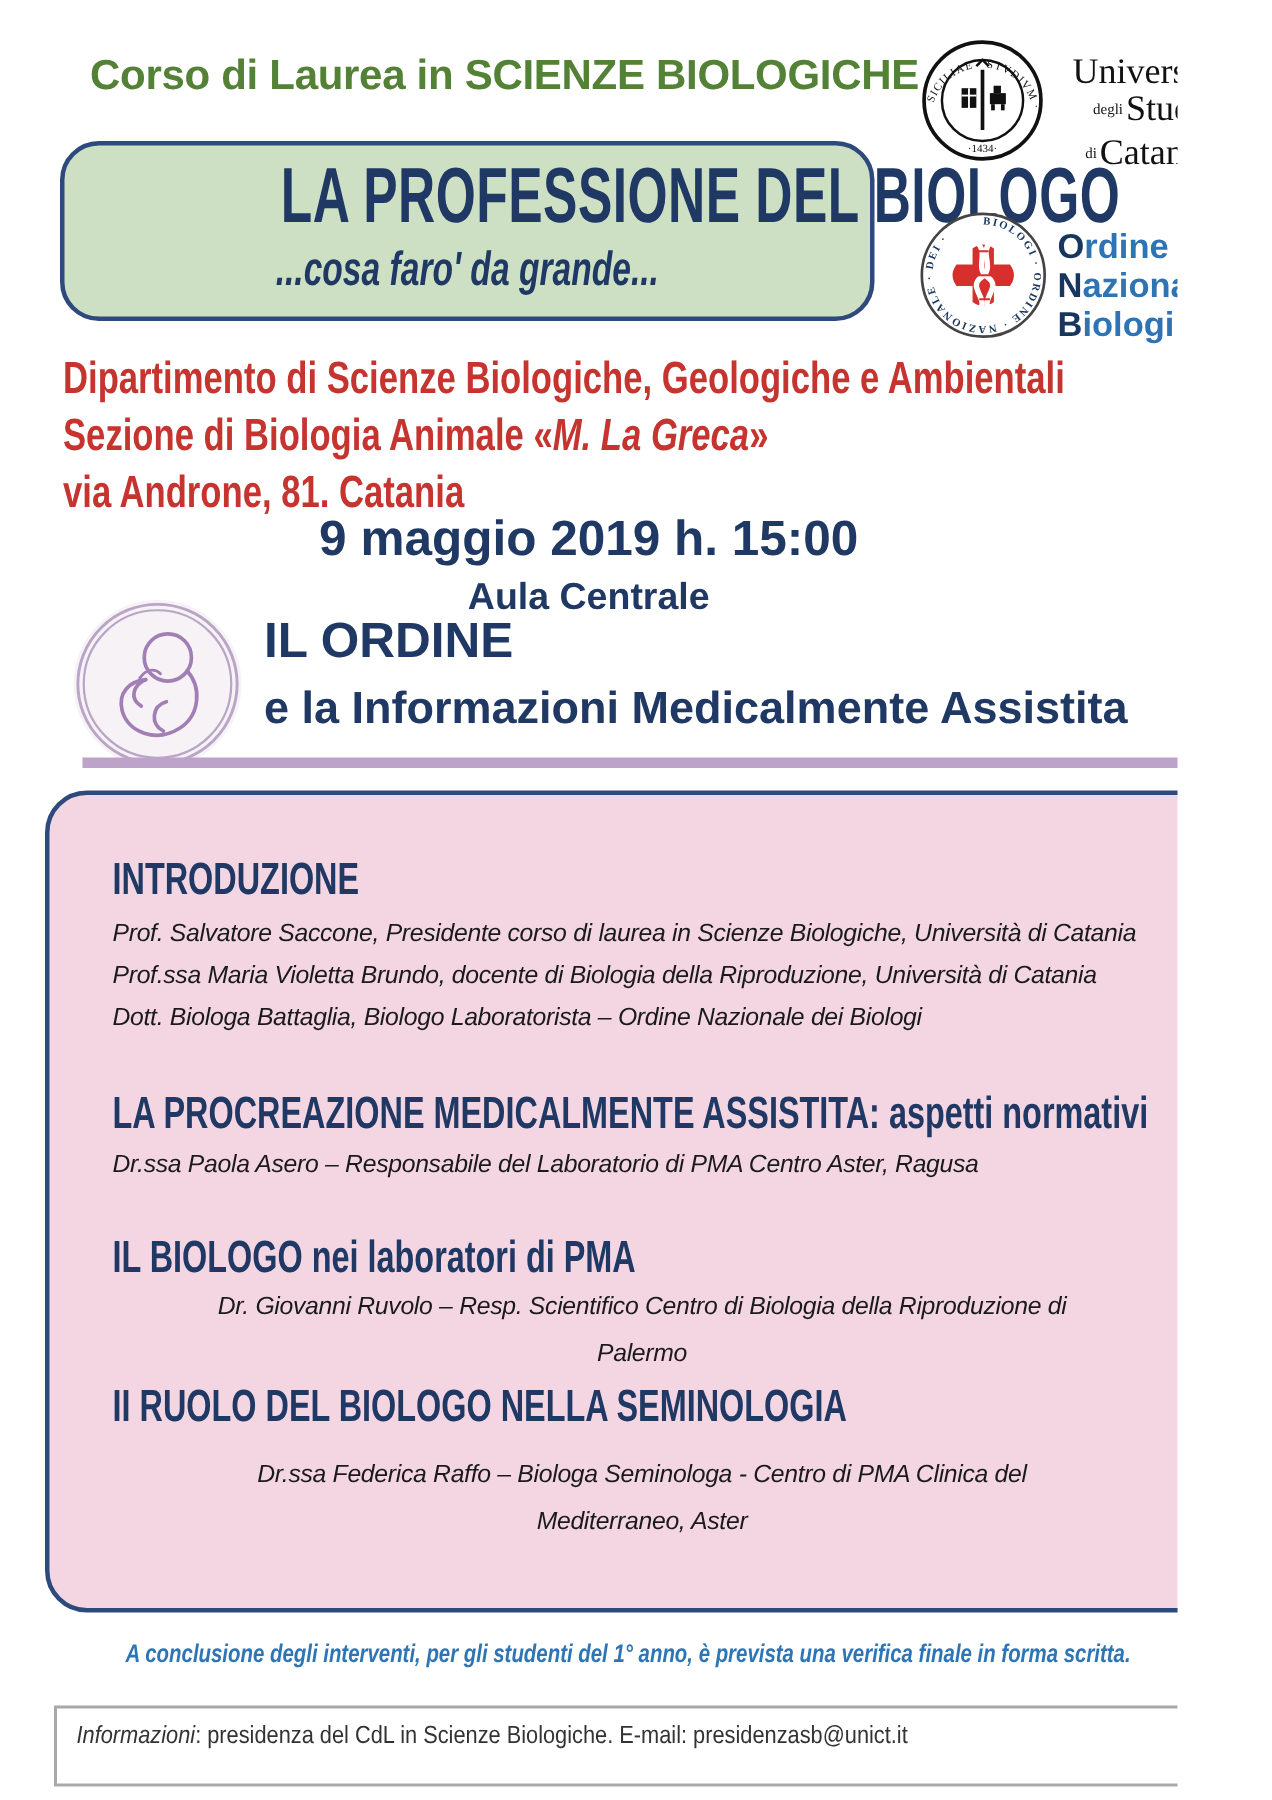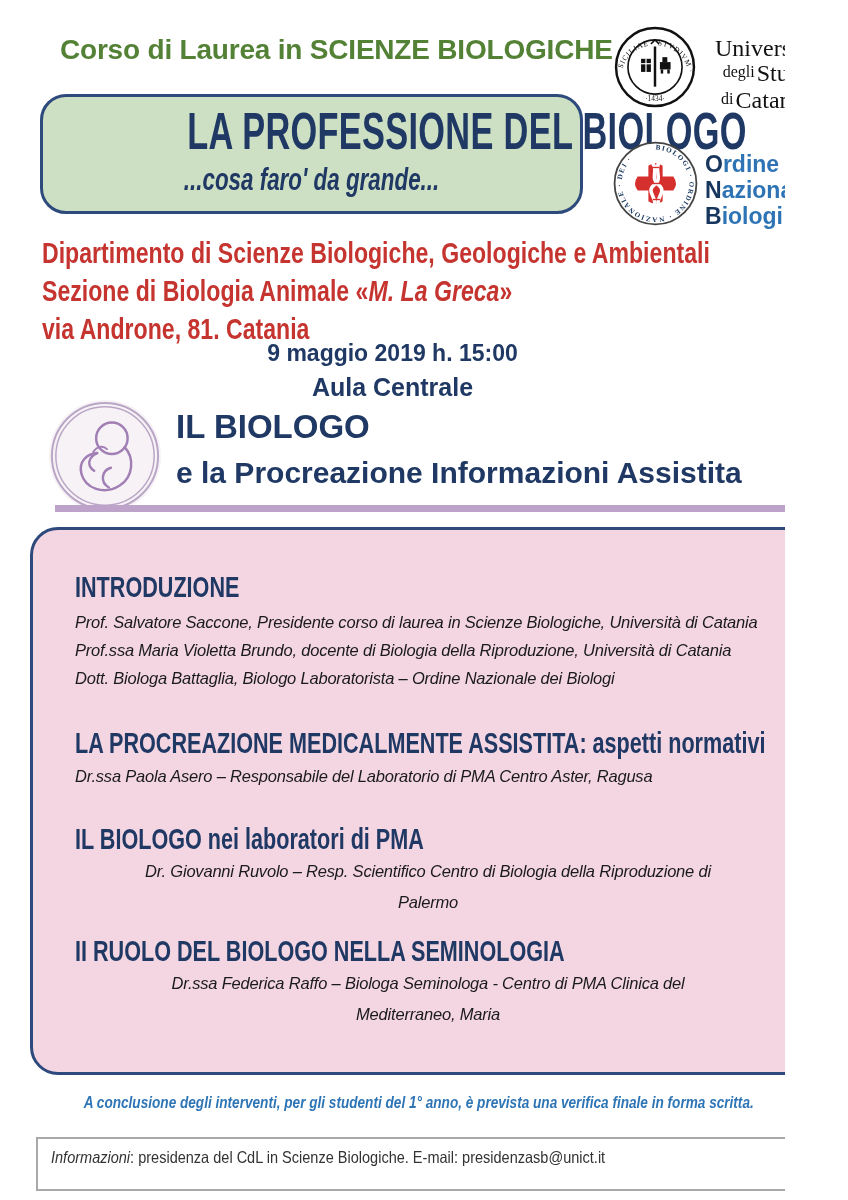--- a/index.html
+++ b/index.html
@@ -20,33 +20,33 @@
   .cond{display:inline-block;font-weight:700;white-space:nowrap;}
   .title-box .main{margin-top:4px;}
   .title-box .main .cond{font-size:52px;transform:scaleX(.66);transform-origin:center;letter-spacing:.5px;}
   .title-box .sub .cond{font-size:32px;font-style:italic;transform:scaleX(.70);transform-origin:center;}
   
   .unict-seal{position:absolute;left:614px;top:26px;width:82px;height:82px;}
   .unict-name{
     position:absolute;left:694px;top:36px;width:142px;text-align:center;
     font-family:"Liberation Serif",serif;color:#111;line-height:25px;font-size:24px;
   }
-  .unict-name .small{font-size:16px;position:relative;top:-4px;margin-right:2px;}
+  .unict-name .small{font-size:10px;position:relative;top:-4px;margin-right:2px;}
   
   .onb-seal{position:absolute;left:611px;top:139px;width:89px;height:89px;}
   .onb-name{position:absolute;left:705px;top:151px;font-size:23px;font-weight:700;line-height:26px;color:#2e74b5;}
   .onb-name .ini{color:#17365d;}
   .onb-reg{position:absolute;left:804px;top:131px;font-size:15px;color:#7d99b8;}
   
   .dept{position:absolute;left:42px;top:236px;color:#c5342f;line-height:33px;}
   .dept .cond{font-size:30px;transform:scaleX(.77);transform-origin:left center;}
   .dept .em{font-style:italic;}
   
   .when{position:absolute;left:0;top:340px;width:100%;text-align:center;color:#1f3864;}
-  .when .dt{font-size:23px;font-weight:700;}
+  .when .dt{font-size:33px;font-weight:700;}
   .when .venue{font-size:25px;font-weight:700;margin-top:6px;}
   
   .fetus{position:absolute;left:46px;top:397px;width:118px;height:118px;}
   .event-title{position:absolute;left:176px;top:408px;color:#1f3864;font-weight:700;}
   .event-title .t1{font-size:33px;}
   .event-title .t2{font-size:30px;margin-top:10px;}
   .divider{position:absolute;left:55px;top:505px;width:765px;height:7px;background:#bda3c9;}
   
   .pink-box{
     position:absolute;left:30px;top:527px;width:790px;height:548px;
@@ -148,22 +148,22 @@
     <circle cx="60" cy="60" r="54" fill="none" stroke="#b9a6c6" stroke-width="2"></circle>
     <circle cx="60" cy="60" r="50" fill="none" stroke="#b9a6c6" stroke-width="1.5"></circle>
     <circle cx="67" cy="42" r="16" fill="none" stroke="#a17fb5" stroke-width="2.5"></circle>
     <path d="M 80,51 C 90,62 89,81 75,90 C 59,100 40,93 36,78 C 33,66 41,58 52,57" fill="none" stroke="#a17fb5" stroke-width="2.5" stroke-linecap="round"></path>
     <path d="M 52,57 C 43,61 41,70 49,75" fill="none" stroke="#a17fb5" stroke-width="2.5" stroke-linecap="round"></path>
     <path d="M 64,92 C 55,87 56,75 66,72" fill="none" stroke="#a17fb5" stroke-width="2.5" stroke-linecap="round"></path>
     <path d="M 48,56 C 52,50 58,49 62,53" fill="none" stroke="#a17fb5" stroke-width="2" stroke-linecap="round"></path>
   </svg>
 
   <div class="event-title">
-    <div class="t1">IL BIOLOGO</div>
-    <div class="t2">e la Procreazione Informazioni Assistita</div>
+    <div class="t1">IL ORDINE</div>
+    <div class="t2">e la Informazioni Medicalmente Assistita</div>
   </div>
 
   <div class="divider"></div>
 
   <div class="pink-box">
 
     <div class="sec-head" style="top:40px">
       <span class="cond">INTRODUZIONE</span></div>
     <div class="sec-lines" style="top:78px">
       <div>Prof. Salvatore Saccone, Presidente corso di laurea in Scienze Biologiche, Università di Catania</div>
@@ -177,25 +177,25 @@
       <div>Dr.ssa Paola Asero – Responsabile del Laboratorio di PMA Centro Aster, Ragusa</div>
     </div>
 
     <div class="sec-head" style="top:292px">
       <span class="cond">IL BIOLOGO nei laboratori di PMA</span></div>
     <div class="sec-lines center" style="top:326px">
       <div>Dr. Giovanni Ruvolo – Resp. Scientifico Centro di Biologia della Riproduzione di</div>
       <div>Palermo</div>
     </div>
 
-    <div class="sec-head" style="top:404px">
+    <div class="sec-head" style="top:391px">
       <span class="cond">II RUOLO DEL BIOLOGO NELLA SEMINOLOGIA</span></div>
     <div class="sec-lines center" style="top:438px">
       <div>Dr.ssa Federica Raffo – Biologa Seminologa - Centro di PMA Clinica del</div>
-      <div>Mediterraneo, Maria</div>
+      <div>Mediterraneo, Aster</div>
     </div>
 
   </div>
 
   <div class="note">
     <span class="sq">A conclusione degli interventi, per gli studenti del 1° anno, è  prevista una verifica finale in forma scritta.</span>
   </div>
 
   <div class="info-box">
     <span class="sq"><span class="lbl">Informazioni</span><span>: presidenza del CdL in Scienze Biologiche. E-mail: presidenzasb@unict.it</span></span>

